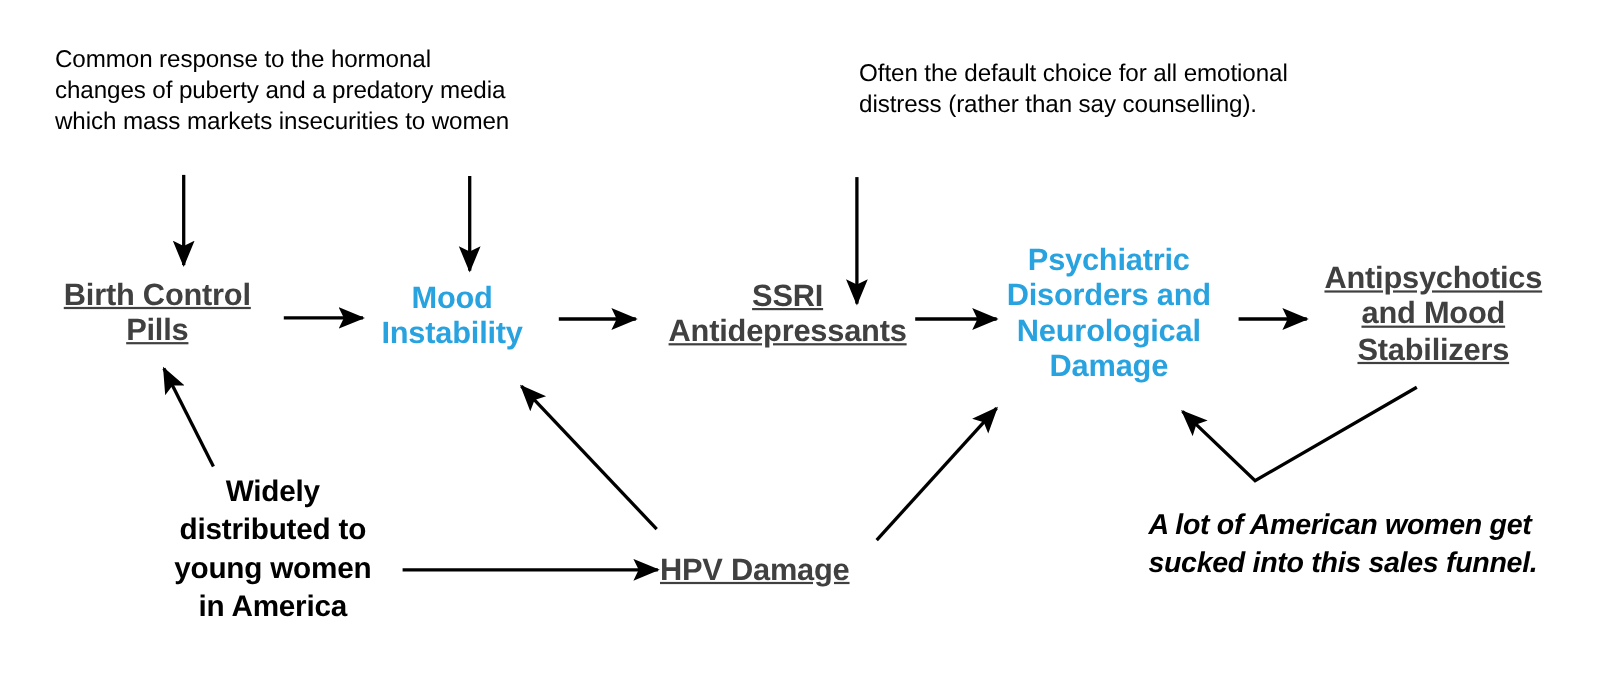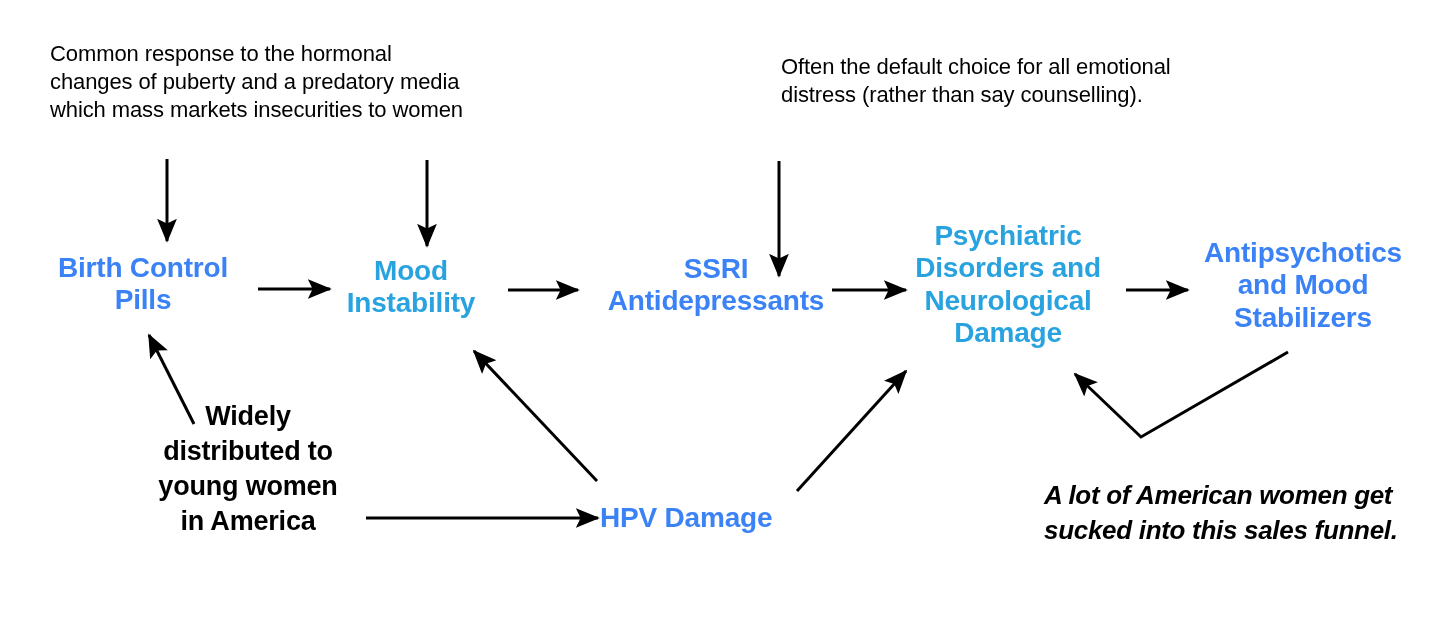--- a/index.html
+++ b/index.html
@@ -27,40 +27,41 @@
     pointer-events: none;
   }
   .node {
     position: absolute;
     text-align: center;
     font-weight: bold;
     line-height: 1.16;
     letter-spacing: -0.2px;
     white-space: pre-line;
   }
-  .node-red   { color: #3b82f6; }
+  .node-red   { color: #404040; text-decoration: underline; }
   .node-blue  { color: #29a3e0; }
 
   .annot {
     position: absolute;
     color: #000000;
     line-height: 1.28;
     white-space: pre-line;
   }
   .annot-plain {
     font-weight: normal;
     font-size: 22px;
     letter-spacing: -0.1px;
   }
   .annot-bold {
     font-weight: bold;
     font-size: 27px;
     text-align: center;
     line-height: 1.3;
     letter-spacing: -0.2px;
+    margin-top: 30px;
   }
   .annot-italic {
     font-weight: bold;
     font-style: italic;
     font-size: 26px;
     text-align: left;
     line-height: 1.33;
     letter-spacing: -0.3px;
   }
 
@@ -68,21 +69,21 @@
   #node-birth-control-pills     { left: 38px;   top: 252px; width: 210px; font-size: 28px; }
   #node-mood-instability        { left: 320px;  top: 255px; width: 182px; font-size: 28px; }
   #node-ssri-antidepressants    { left: 596px;  top: 253px; width: 240px; font-size: 28px; }
   #node-psychiatric-disorders   { left: 900px;  top: 220px; width: 216px; font-size: 28px; }
   #node-antipsychotics          { left: 1192px; top: 237px; width: 222px; font-size: 28px; }
   #node-hpv-vaccine             { left: 600px;  top: 502px; width: 190px; font-size: 28px; text-align: left; }
 
   #annot-top-left   { left: 50px;   top: 40px;  width: 590px; }
   #annot-top-right  { left: 757px;  top: 53px;  width: 560px; margin-left: 24px; }
   #annot-widely     { left: 148px;  top: 399px; width: 200px; }
-  #annot-funnel     { left: 1044px; top: 478px; width: 410px; }
+  #annot-funnel     { left: 1044px; top: 459px; width: 410px; }
 </style>
 </head>
 <body>
 
 <div id="canvas">
 
   <svg id="edges" viewBox="0 0 1456 629" width="1456" height="629" xmlns="http://www.w3.org/2000/svg">
     <defs>
       <marker id="ah" markerWidth="9" markerHeight="9" refX="7.4" refY="3.3" orient="auto" markerUnits="strokeWidth">
         <path d="M0,0 L8,3.3 L0,6.6 L1.6,3.3 z" fill="#000000"></path>

